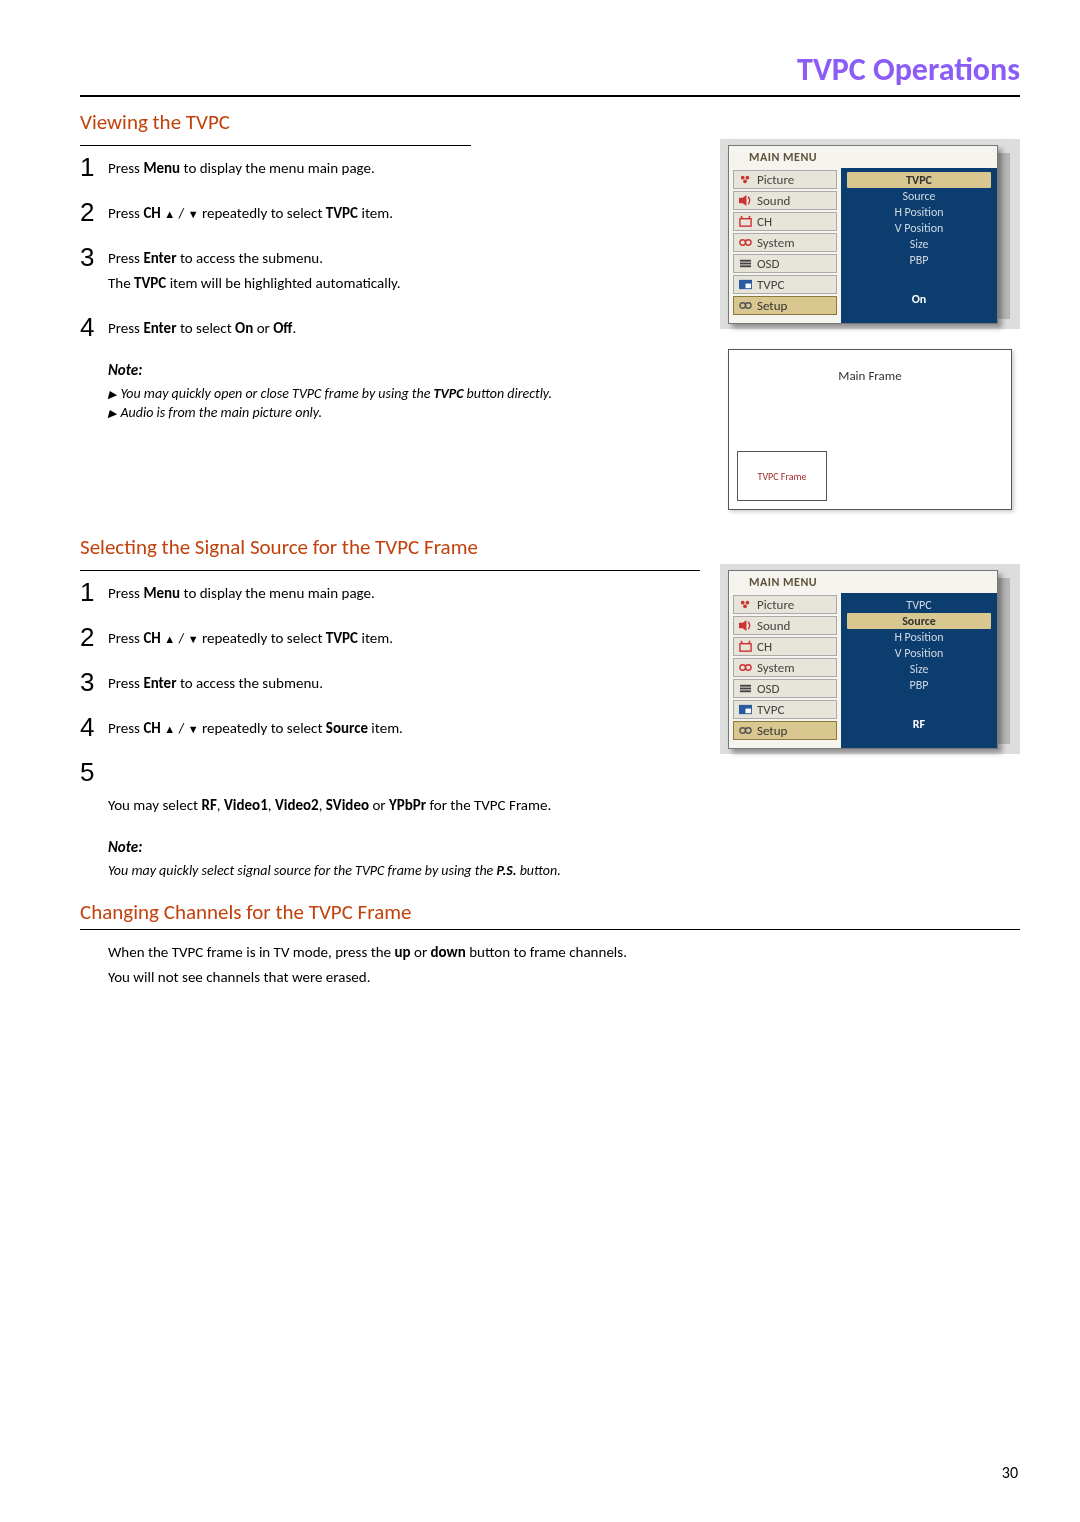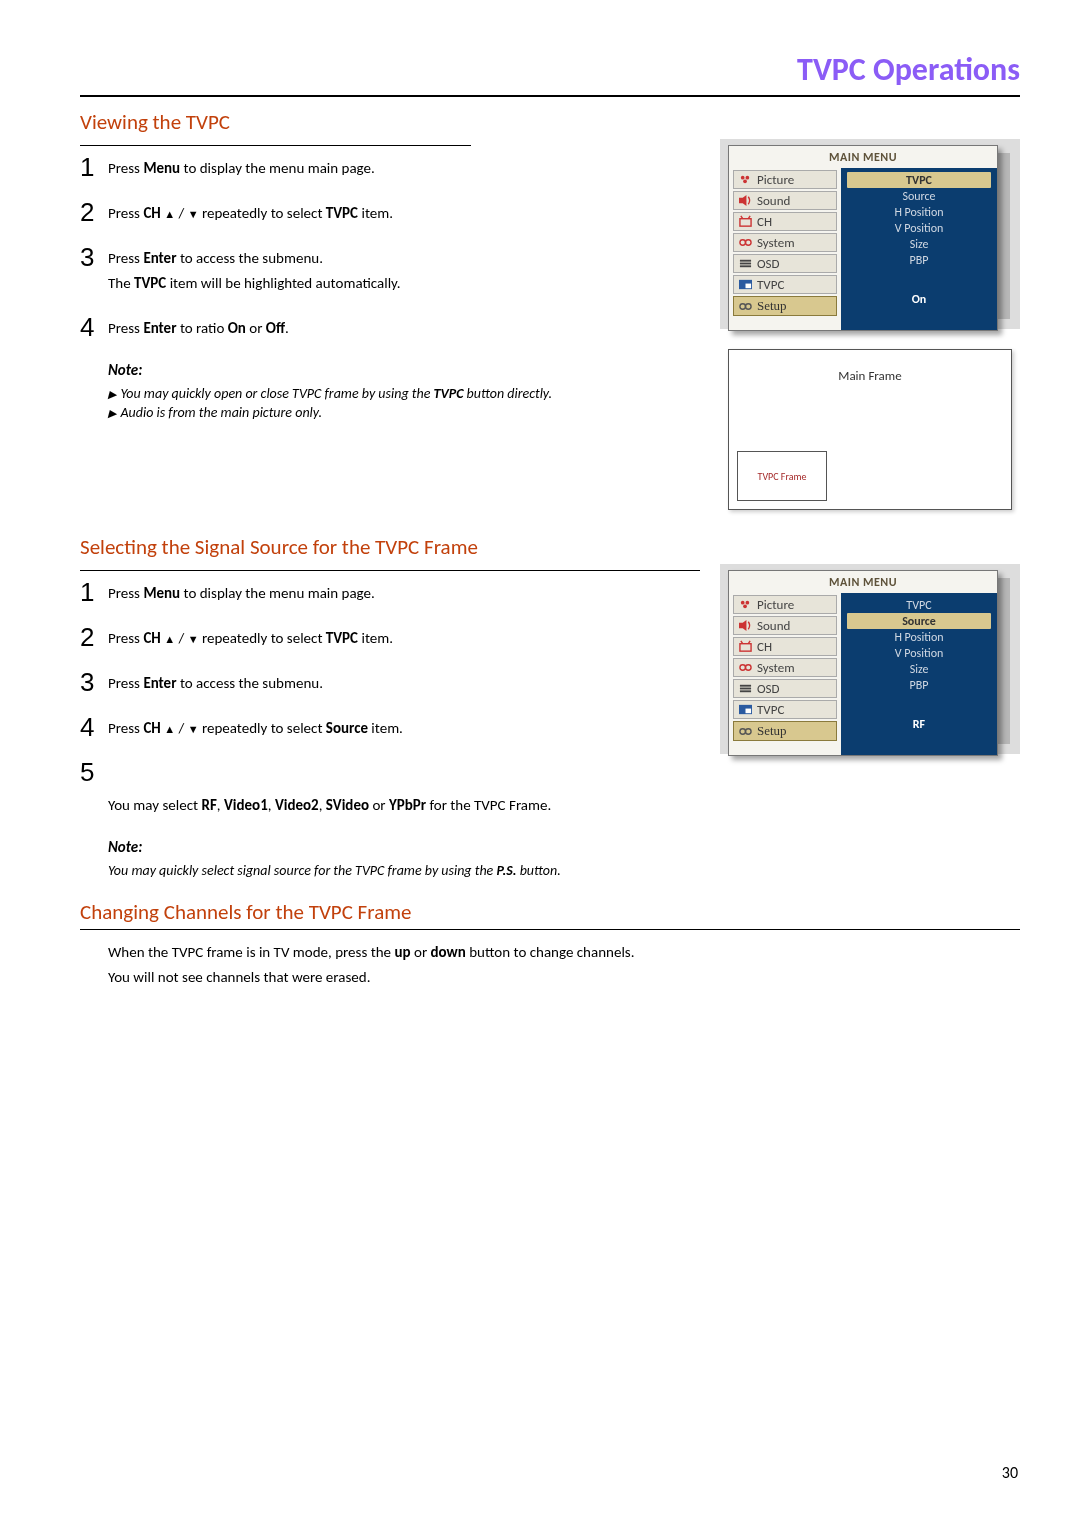--- a/index.html
+++ b/index.html
@@ -103,33 +103,34 @@
   .osd {
     position: absolute;
     top: 6px; left: 8px;
     width: 270px;
     border: 1px solid #777;
     background: #f5f4ef;
     font-size: 13px;
     box-shadow: 4px 4px 5px rgba(0,0,0,0.35);
   }
   .osd-title {
-    text-align: center;
+    text-align: left;
     font-weight: 700;
     font-size: 12px;
     padding: 4px 0;
     color: #5e523a;
     letter-spacing: 0.5px;
+    margin-left: 20px;
   }
   .osd-body {
     display: flex;
   }
   .osd-left {
     width: 112px;
-    padding: 2px 4px 12px 4px;
+    padding: 2px 4px 6px 4px;
   }
   .osd-right {
     flex: 1;
     background: #0b3d6f;
     color: #fff;
     padding: 4px 6px 6px 6px;
     font-size: 12px;
     text-align: center;
   }
   .osd-item {
@@ -143,21 +144,20 @@
     font-size: 13px;
     color: #444;
   }
   .osd-item .ico {
     width: 15px; height: 13px; display: inline-block;
   }
   .osd-item.sel {
     background: #d8c88f;
     border-color: #8a7a3c;
     color: #333;
-    font-family: Liberation Serif, serif;
   }
   .osd-right-item {
     padding: 1px 0;
     color: #cfd7e2;
   }
   .osd-right-item.hl {
     background: #d8c88f;
     color: #333;
     font-weight: 600;
     border-radius: 1px;
@@ -243,21 +243,21 @@
         <div class="step-num">3</div>
         <div class="step-text">
           <p><span>Press </span><b>Enter</b><span> to access the submenu.</span></p>
           <p><span>The </span><b>TVPC</b><span>  item will be highlighted automatically.</span></p>
         </div>
       </div>
 
       <div class="step">
         <div class="step-num">4</div>
         <div class="step-text">
-          <p><span>Press </span><b>Enter</b><span> to ratio </span><b>On</b><span> or </span><b>Off</b><span>.</span></p>
+          <p><span>Press </span><b>Enter</b><span> to select </span><b>On</b><span> or </span><b>Off</b><span>.</span></p>
         </div>
       </div>
 
       <div class="note-block">
         <div class="note-title">Note:</div>
         <div class="note-line">
             <span class="caret">▶</span>
             <span><span>You may quickly open or close TVPC  frame by using the </span><b style="font-style:italic">TVPC</b><span> button directly.</span></span>
           </div>
         <div class="note-line">
@@ -502,18 +502,18 @@
   <div class="note-block">
     <div class="note-title">Note:</div>
     <div class="note-plain"><span>You may quickly select signal source for the TVPC frame by using the </span><b style="font-style:italic">P.S.</b><span> button.</span></div>
   </div>
 </div>
 
 <div style="margin-top:16px;">
   <div class="section-title">Changing Channels for the TVPC Frame</div>
   <hr class="divider-full">
   <div class="step-text" style="margin-left:28px;">
-    <p><span>When the TVPC frame is in TV mode, press the </span><b>up</b><span> or </span><b>down</b><span> button to change channels.</span></p>
+    <p><span>When the TVPC frame is in TV mode, press the </span><b>up</b><span> or </span><b>down</b><span> button to frame channels.</span></p>
     <p>You will not see channels that were erased.</p>
   </div>
 </div>
 
 <div class="page-num">30</div>
 
 </body></html>

